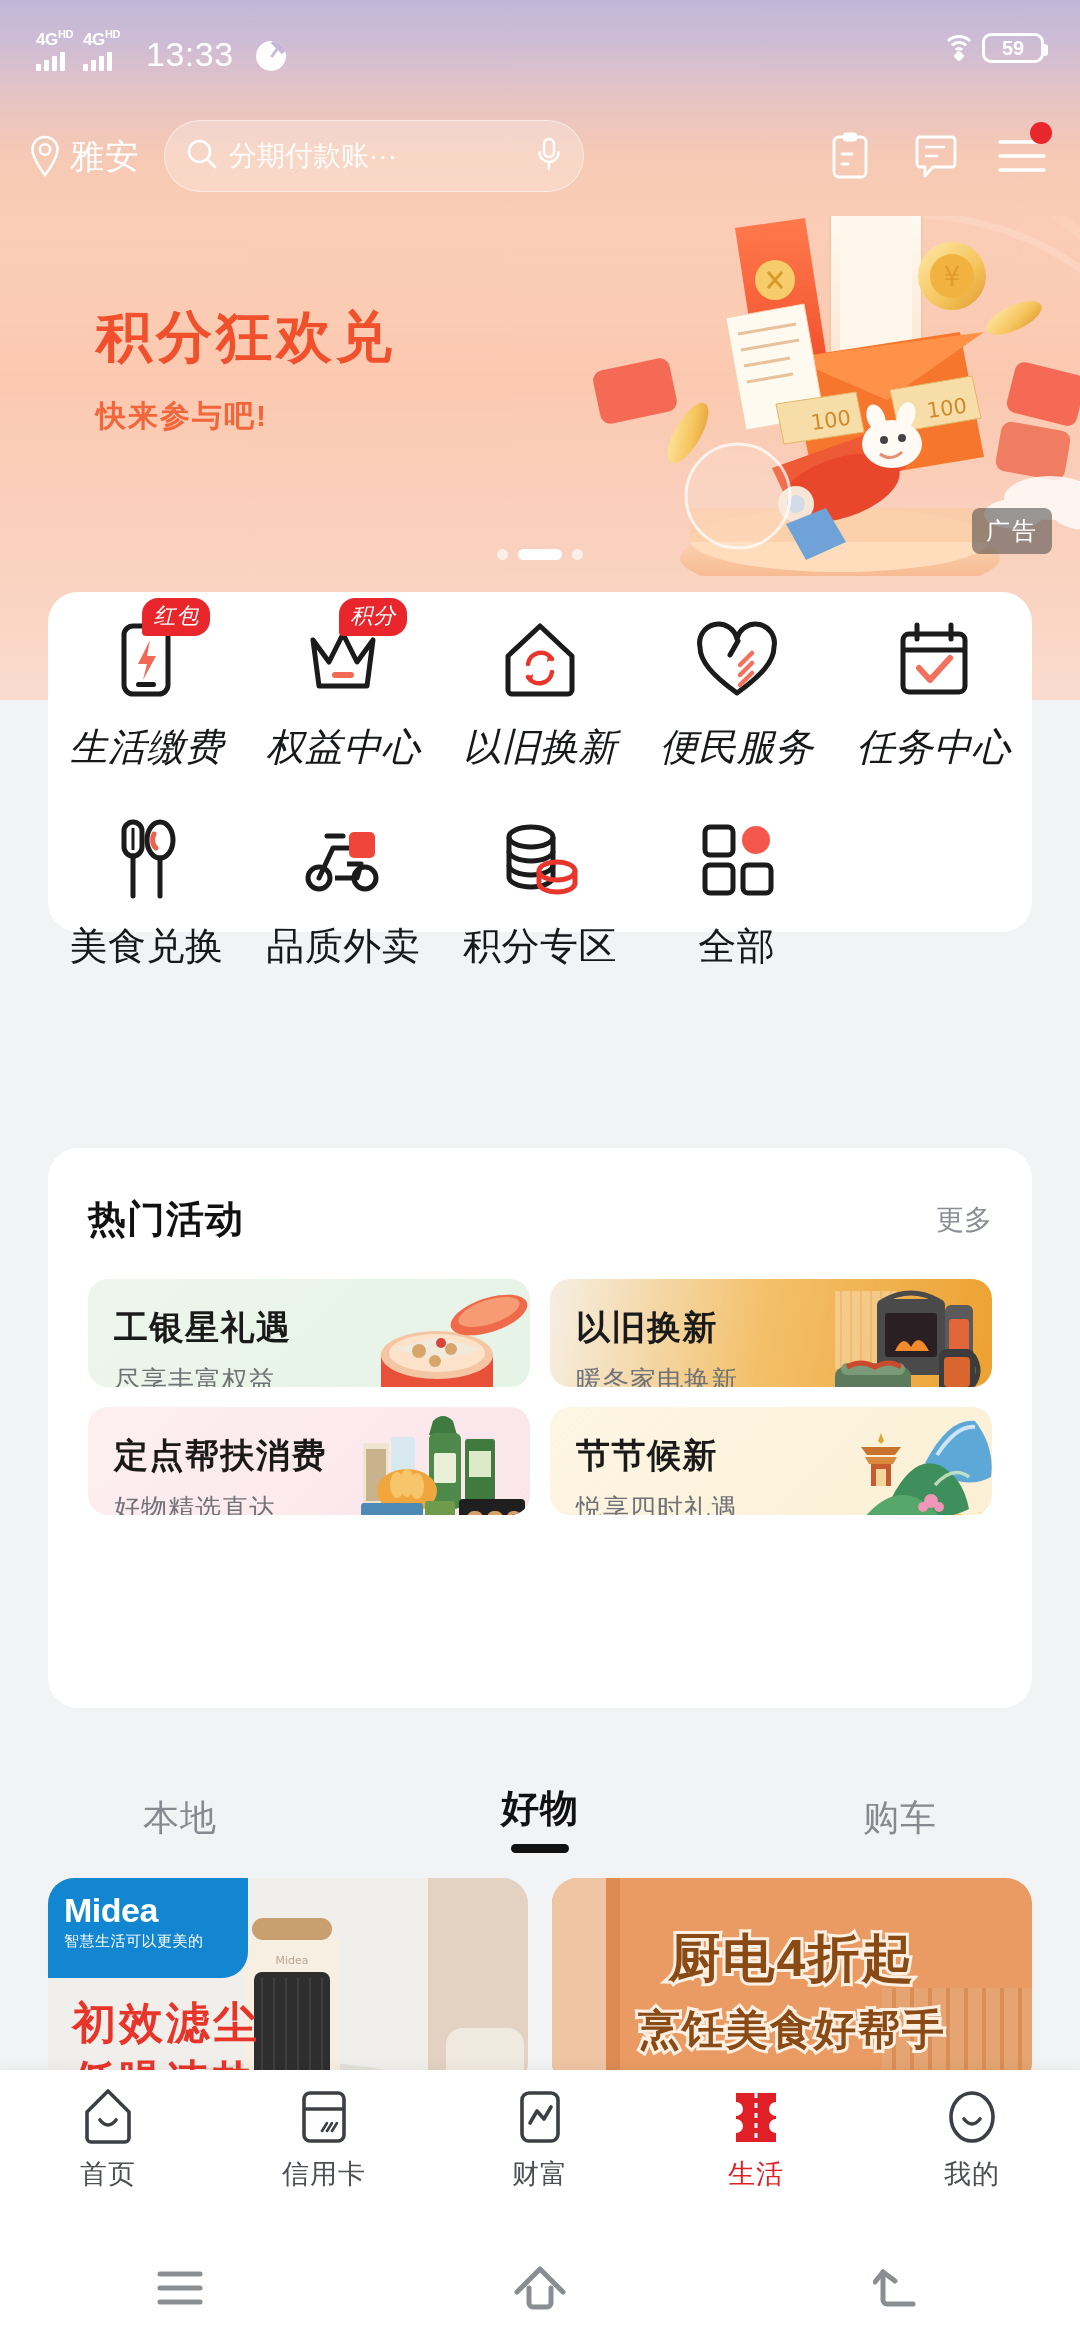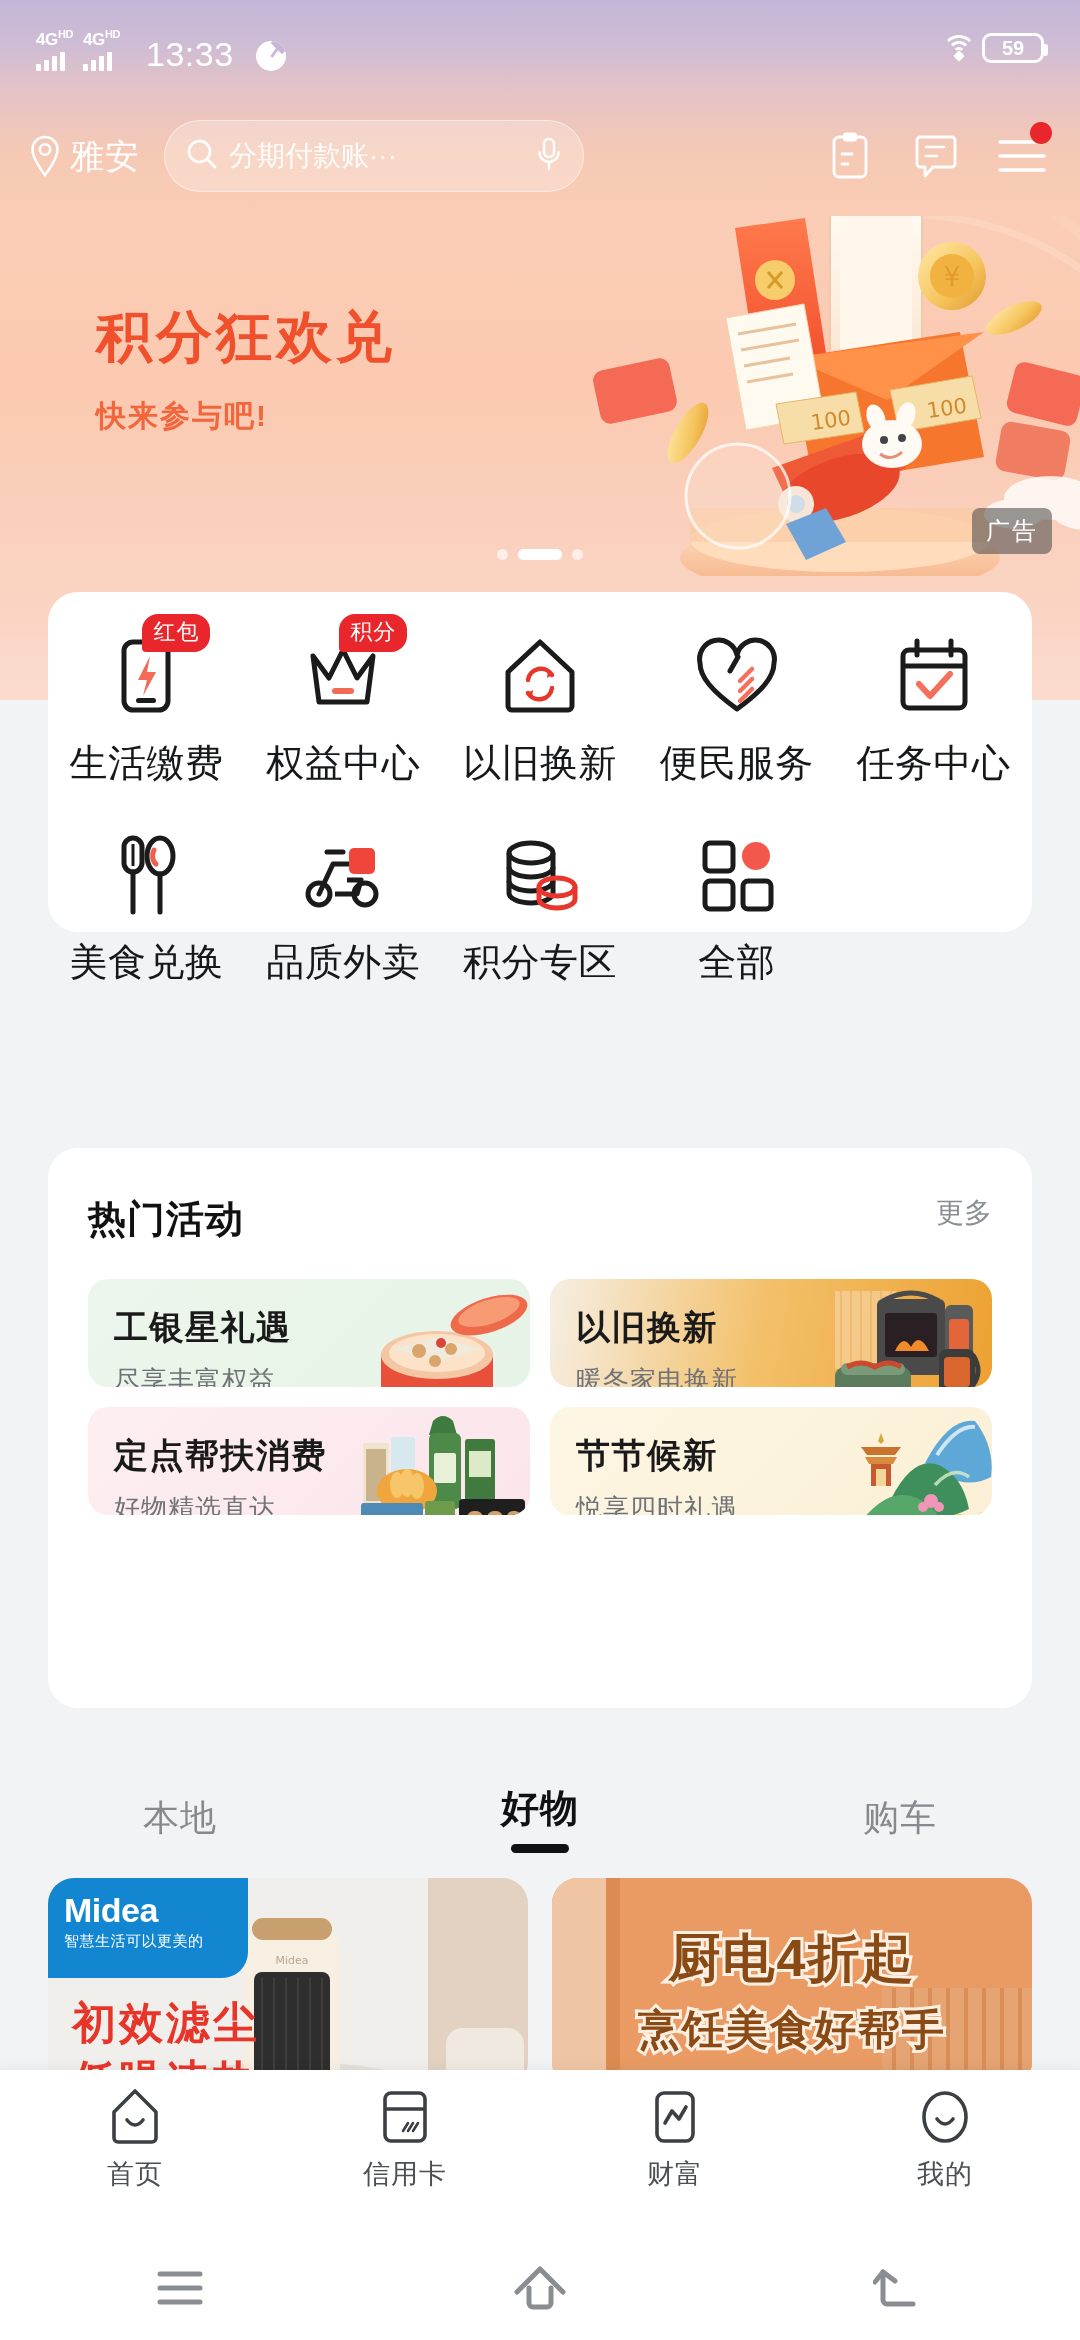--- a/index.html
+++ b/index.html
@@ -122,21 +122,21 @@
   .g-ico{ position:relative; width:96px; height:96px; display:flex; align-items:center; justify-content:center;}
   .g-label{ margin-top:14px; font-size:38px; color:#17181a; font-weight:500; letter-spacing:.5px; white-space:nowrap;}
   .badge{
     position:absolute; top:-14px; left:44px;
     background:#e8262b; color:#fff; font-size:22px; font-weight:500;
     padding:3px 11px 5px; border-radius:16px 16px 16px 4px; letter-spacing:1px; white-space:nowrap;
   }
 
   
   .hot-card{ left:48px; top:1148px; width:984px; height:560px; }
-  .hot-head{ display:flex; align-items:flex-start; padding:46px 40px 0; }
+  .hot-head{ display:flex; align-items:center; padding:46px 40px 0; }
   .hot-title{ font-size:38px; font-weight:700; color:#111; letter-spacing:1px;}
   .hot-more{ margin-left:auto; font-size:28px; color:#8b8e94; }
   .hot-grid{ display:grid; grid-template-columns:1fr 1fr; gap:20px; padding:34px 40px 0; }
   .act{ height:108px; border-radius:20px; position:relative; overflow:hidden; padding:26px 0 0 26px; }
   .act h4{ font-size:34px; font-weight:800; color:#1a1a1a; letter-spacing:1.5px; position:relative; z-index:2;}
   .act p{ font-size:26px; color:#6f7276; margin-top:12px; letter-spacing:1px; position:relative; z-index:2;}
   .act .thumb{ position:absolute; right:0px; top:0; width:175px; height:152px; z-index:1; }
 
   
   .tabs{ position:absolute; left:0; top:1758px; width:1080px; height:120px; z-index:10;
@@ -367,21 +367,21 @@
   <div class="banner-sub">快来参与吧!</div>
   <div class="ad-tag">广告</div>
   <div class="dots">
     <i></i>
     <i class="on"></i>
     <i></i>
   </div>
 </div>
 
 <div class="card grid-card">
-  <div class="grid-row" style="padding-top:36px;">
+  <div class="grid-row" style="padding-top:20px;font-style:italic;">
 
     <div class="g-item">
       <div class="g-ico">
         <svg width="72" height="84" viewBox="0 0 72 84">
             <rect x="14" y="8" width="44" height="68" rx="9" fill="none" stroke="#1b1b1b" stroke-width="5"></rect>
             <rect x="26" y="64" width="20" height="5" rx="2.5" fill="#1b1b1b"></rect>
             <path d="M40 22 L28 46 h9 l-4 16 13 -24 h-9z" fill="#f26a55"></path>
           </svg>
         <span class="badge">红包</span>
       </div>
@@ -733,20 +733,29 @@
   <div class="bn">
     <div class="ic">
       <svg width="48" height="56" viewBox="0 0 48 56">
           <rect x="6" y="4" width="36" height="48" rx="7" fill="none" stroke="#3c3f44" stroke-width="3.6"></rect>
           <path d="M14 34 L21 22 L28 30 L35 18" fill="none" stroke="#3c3f44" stroke-width="3.6" stroke-linecap="round" stroke-linejoin="round"></path>
         </svg>
     </div>
     <span>财富</span>
   </div>
 
+  <div class="bn on">
+    <div class="ic">
+      <svg width="52" height="56" viewBox="0 0 52 56">
+          <path d="M6 4 h40 v9 a7 7 0 0 0 0 14 v3 a7 7 0 0 0 0 14 v9 H6 v-9 a7 7 0 0 0 0 -14 v-3 a7 7 0 0 0 0 -14z" fill="#e01f26"></path>
+          <line x1="26" y1="4" x2="26" y2="53" stroke="#fff" stroke-width="3" stroke-dasharray="5 5"></line>
+        </svg>
+    </div>
+    <span>生活</span>
+  </div>
 
   <div class="bn">
     <div class="ic">
       <svg width="52" height="56" viewBox="0 0 52 56">
           <ellipse cx="26" cy="28" rx="21" ry="24" fill="none" stroke="#3c3f44" stroke-width="3.6"></ellipse>
           <path d="M18 30 q8 10 16 0" fill="none" stroke="#3c3f44" stroke-width="3.6" stroke-linecap="round"></path>
         </svg>
     </div>
     <span>我的</span>
   </div>

